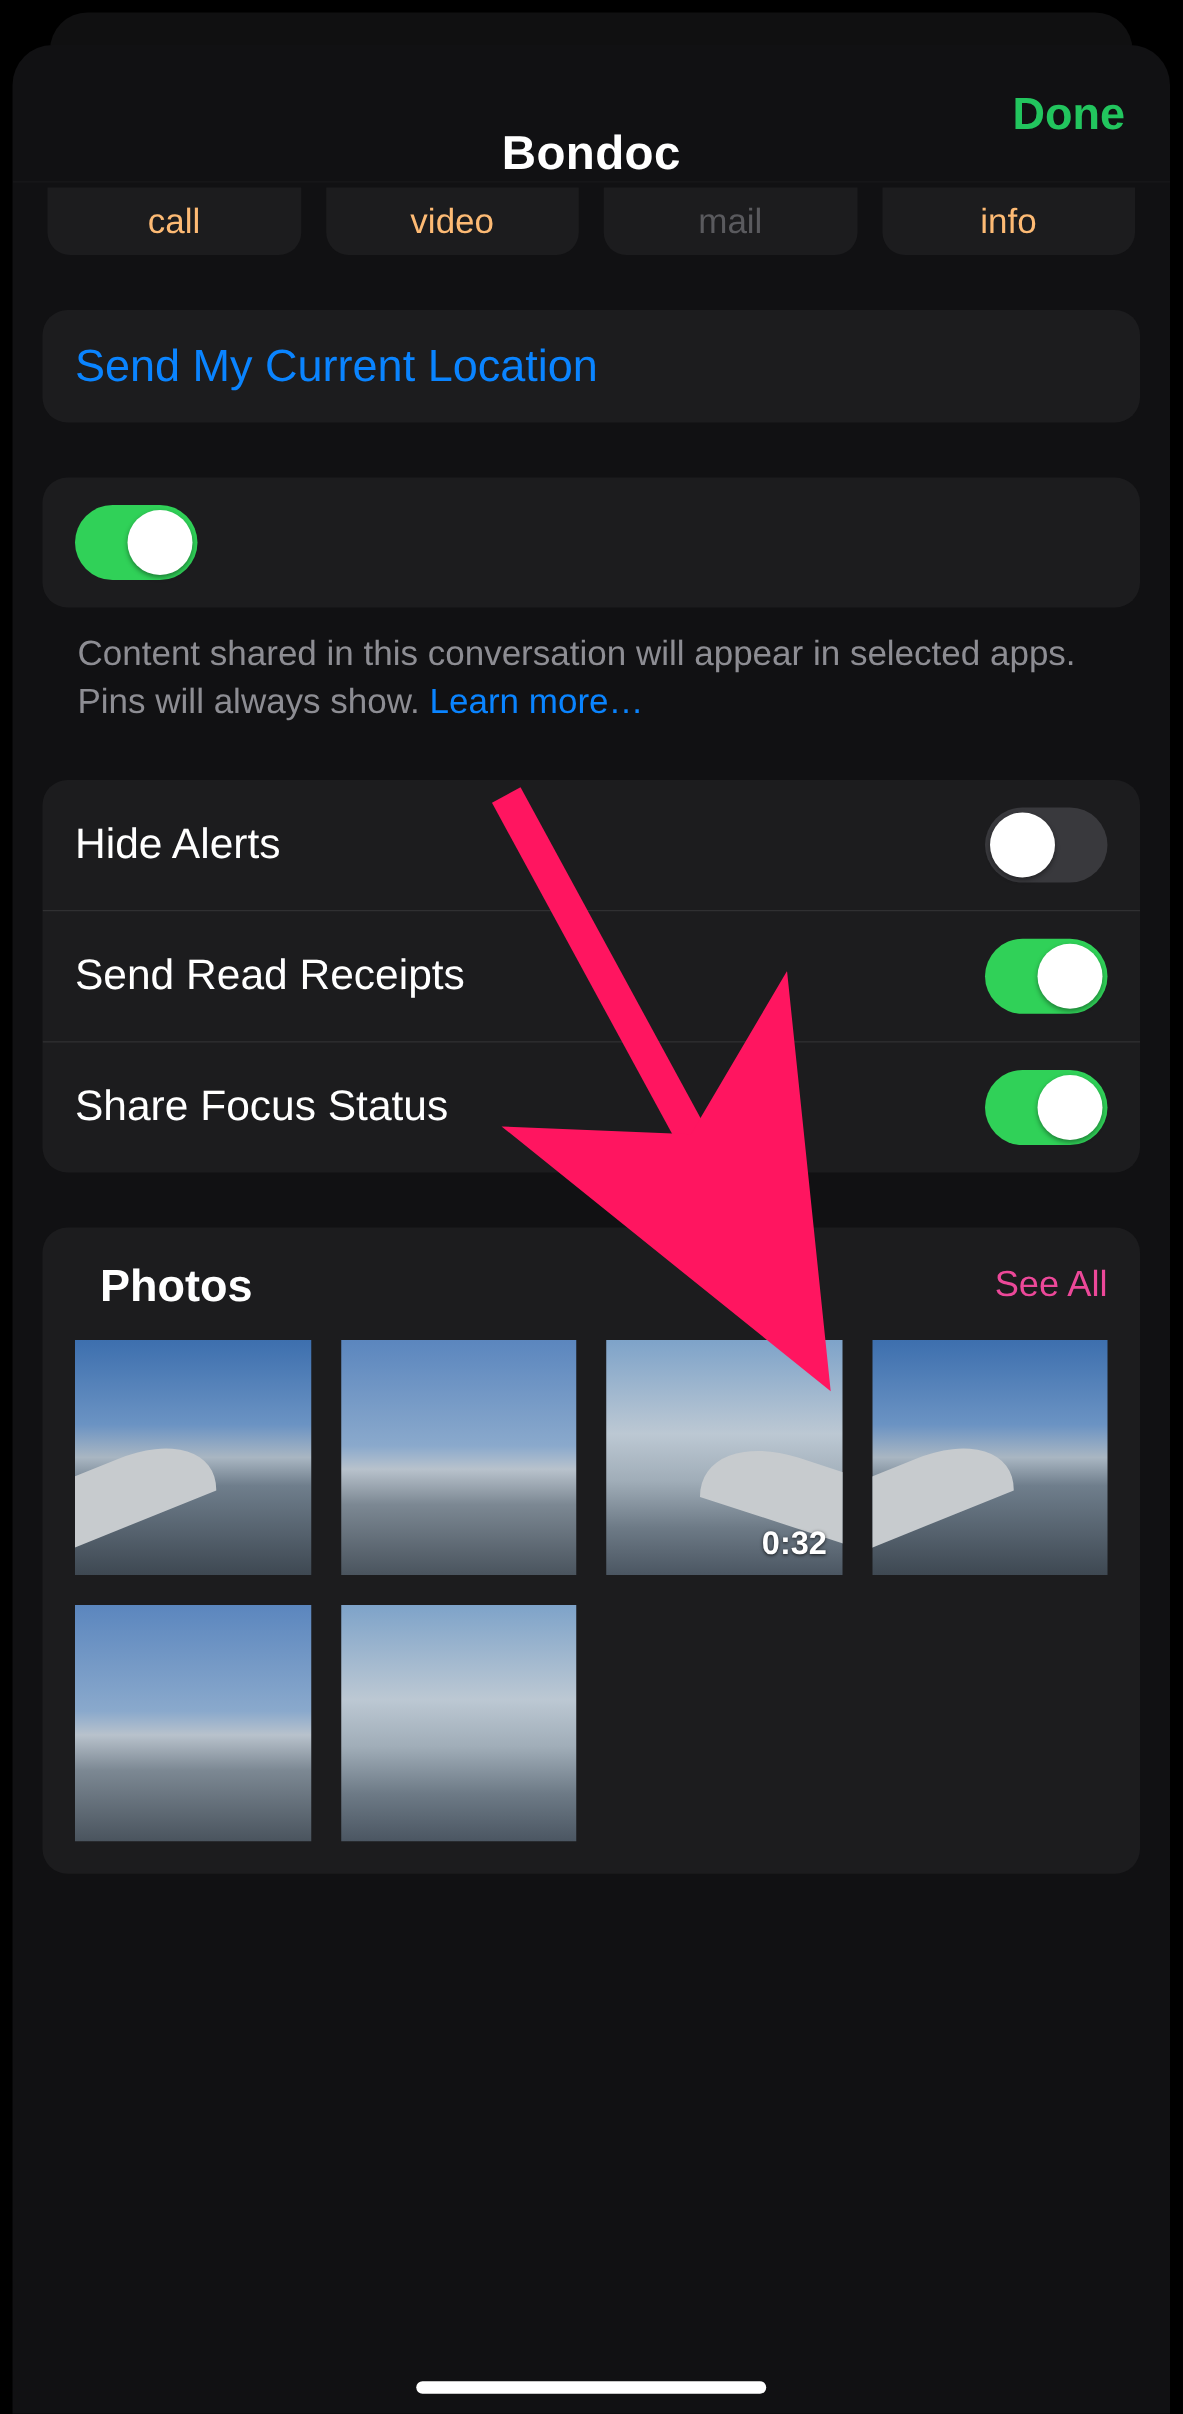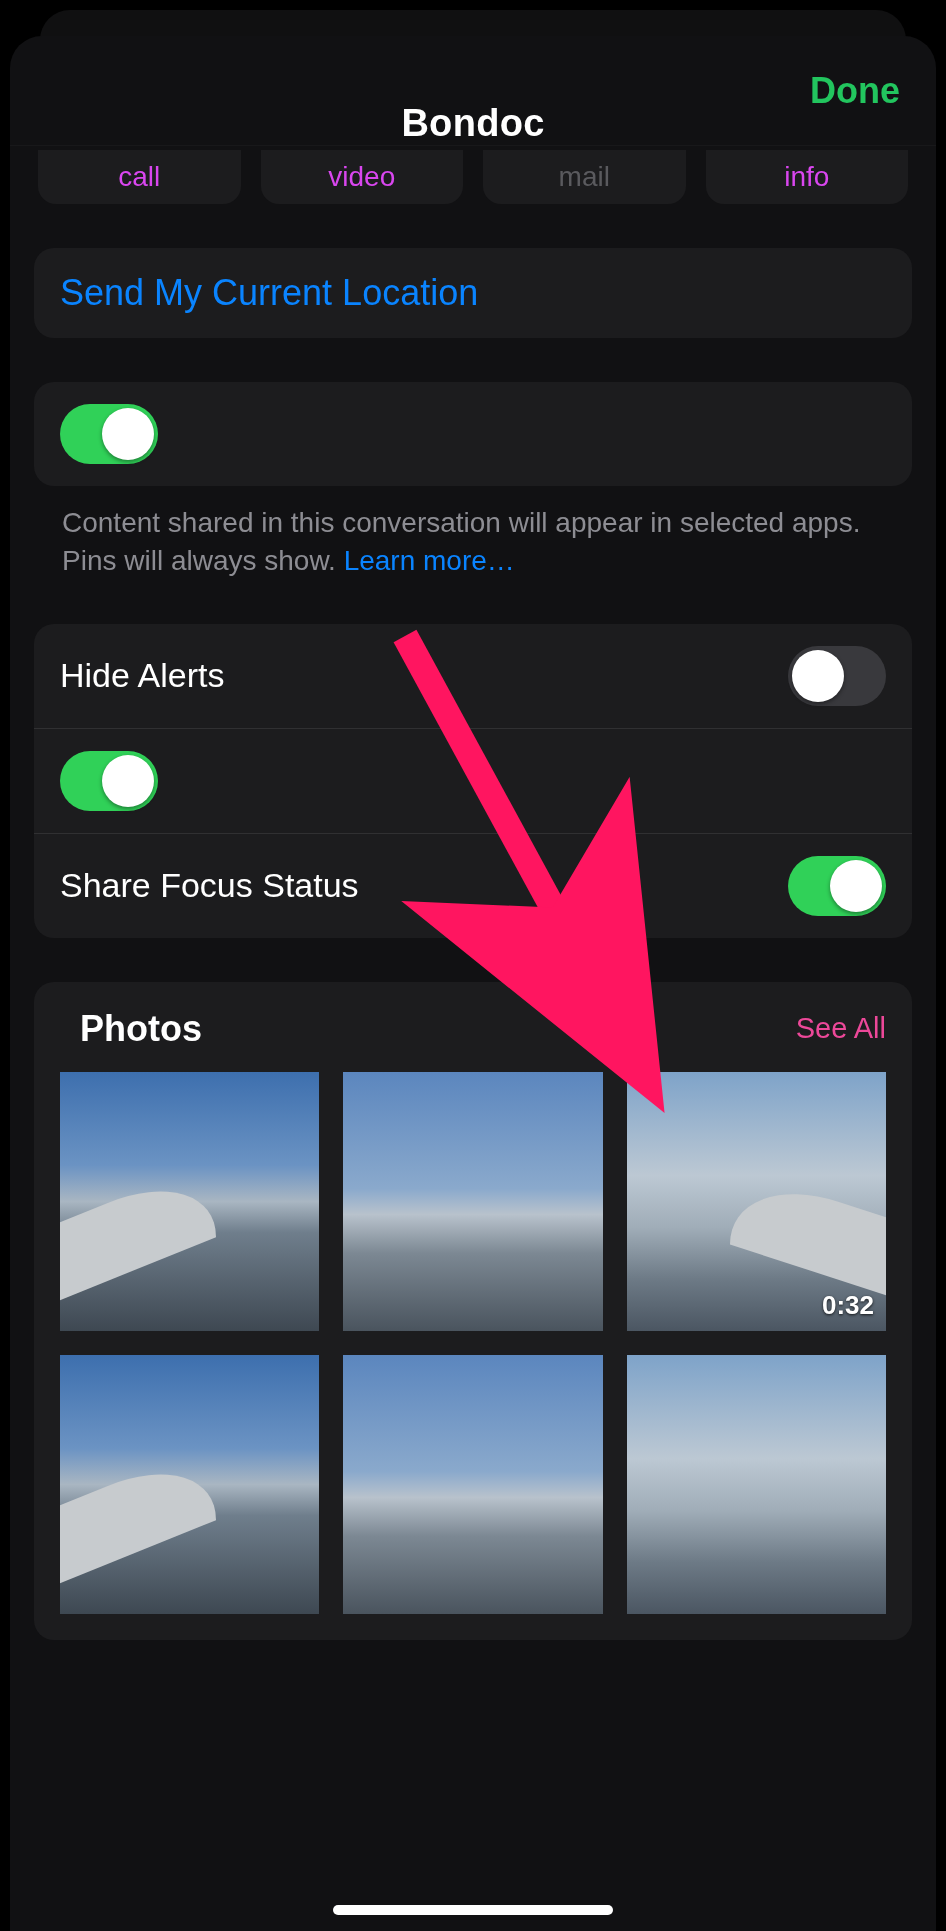--- a/index.html
+++ b/index.html
@@ -41,21 +41,21 @@
   }
   .quick-row {
     display: flex; gap: 20px; padding: 4px 4px 0;
   }
   .quick {
     flex: 1;
     height: 54px;
     background: #1c1c1e;
     border-radius: 0 0 18px 18px;
     display: flex; align-items: center; justify-content: center;
-    font-size: 28px; color: #d946ef;
+    font-size: 28px; color: #fdba74;
   }
   .group {
     margin-top: 44px;
     background: #1c1c1e;
     border-radius: 20px;
     overflow: hidden;
   }
   .group.first { margin-top: 44px; }
   .row {
     display: flex; align-items: center; justify-content: space-between;
@@ -89,21 +89,21 @@
     padding: 26px;
   }
   .photos-header {
     display: flex; justify-content: space-between; align-items: center;
     margin-bottom: 22px;
     margin-left: 20px;
   }
   .photos-title { font-size: 36px; font-weight: 700; }
   .see-all { font-size: 29px; color: #ec4899; }
   .grid {
-    display: grid; grid-template-columns: repeat(3, 1fr); gap: 24px;
+    display: grid; grid-template-columns: repeat(4, 1fr); gap: 24px;
   }
   .thumb {
     position: relative;
     aspect-ratio: 1;
     background: linear-gradient(180deg,#3d6fae 0%, #6b93c3 36%, #a9b6c2 50%, #6f7e8c 62%, #3e4852 100%);
     overflow: hidden;
   }
   .thumb.sky2 { background: linear-gradient(180deg,#5b86be 0%, #8aa9cc 45%, #b8c2cc 55%, #7c8893 70%, #4a545e 100%); }
   .thumb.sky3 { background: linear-gradient(180deg,#7ea3c9 0%, #bcc8d3 40%, #a0adb8 60%, #6d7a86 80%, #4b5662 100%); }
   .wing {
@@ -168,20 +168,21 @@
       </div>
 
       <div class="group">
         <div class="row">
           <span class="row-label">Hide Alerts</span>
           <div class="toggle off">
               <div class="knob"></div>
             </div>
         </div>
         <div class="row">
+          <span class="row-label">Send Read Receipts</span>
           <div class="toggle on">
               <div class="knob"></div>
             </div>
         </div>
         <div class="row">
           <span class="row-label">Share Focus Status</span>
           <div class="toggle on">
               <div class="knob"></div>
             </div>
         </div>

